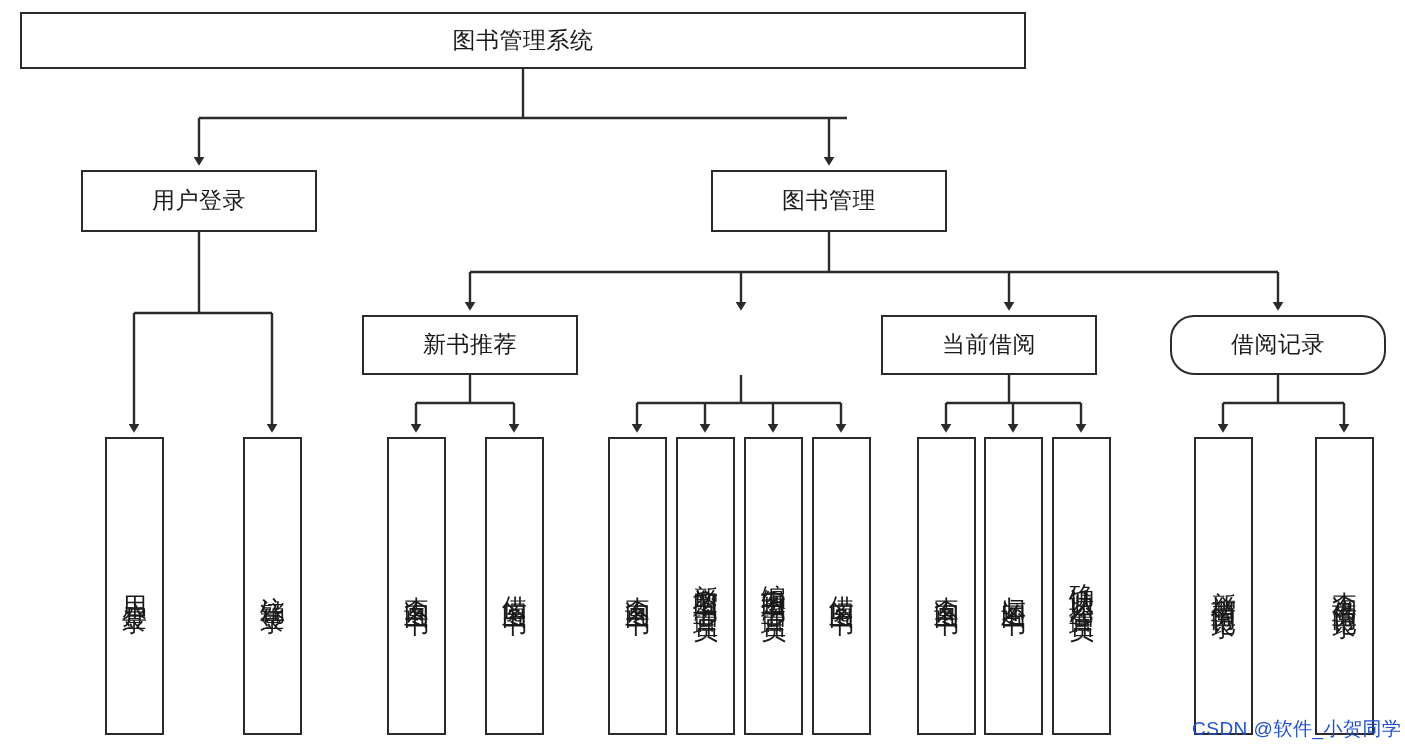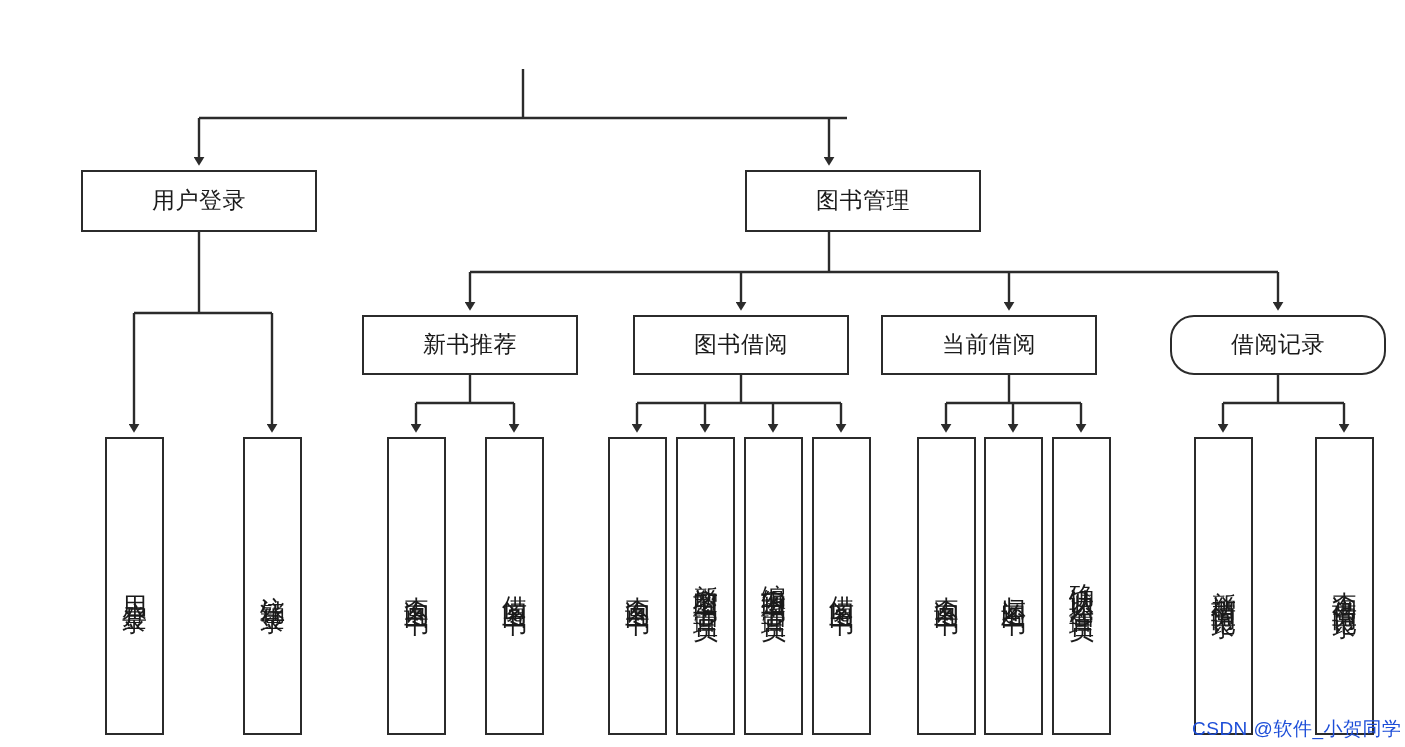--- a/index.html
+++ b/index.html
@@ -126,34 +126,34 @@
     </g>
 
     <g fill="none" stroke="#2b2b2b" stroke-width="2.4">
       <path d="M1278,375 L1278,403"></path>
       <path d="M1223,403 L1344,403"></path>
       <path d="M1223,403 L1223,425" marker-end="url(#arrow)"></path>
       <path d="M1344,403 L1344,425" marker-end="url(#arrow)"></path>
     </g>
   </svg>
 
+  <div class="node horiz" style="left: 20px; top: 12px; width: 1006px; height: 57px;">
+    <span class="node-label">图书管理系统</span>
+  </div>
 
   <div class="node horiz" style="left: 81px; top: 170px; width: 236px; height: 62px;">
     <span class="node-label">用户登录</span>
   </div>
-  <div class="node horiz" style="left: 711px; top: 170px; width: 236px; height: 62px; margin-left: 34px;">
+  <div class="node horiz" style="left: 711px; top: 170px; width: 236px; height: 62px;">
     <span class="node-label">图书管理</span>
   </div>
 
   <div class="node horiz" style="left: 362px; top: 315px; width: 216px; height: 60px;">
     <span class="node-label">新书推荐</span>
   </div>
-  <div class="node horiz" style="left: 633px; top: 315px; width: 216px; height: 60px;">
-    <span class="node-label">图书借阅</span>
-  </div>
   <div class="node horiz" style="left: 881px; top: 315px; width: 216px; height: 60px;">
     <span class="node-label">当前借阅</span>
   </div>
   <div class="node horiz" style="left: 1170px; top: 315px; width: 216px; height: 60px; border-radius: 24px;">
     <span class="node-label">借阅记录</span>
   </div>
 
   <div class="node vert" style="left: 105px; top: 437px; width: 59px; height: 298px;">
     <span class="node-label">用户登录</span>
   </div>

